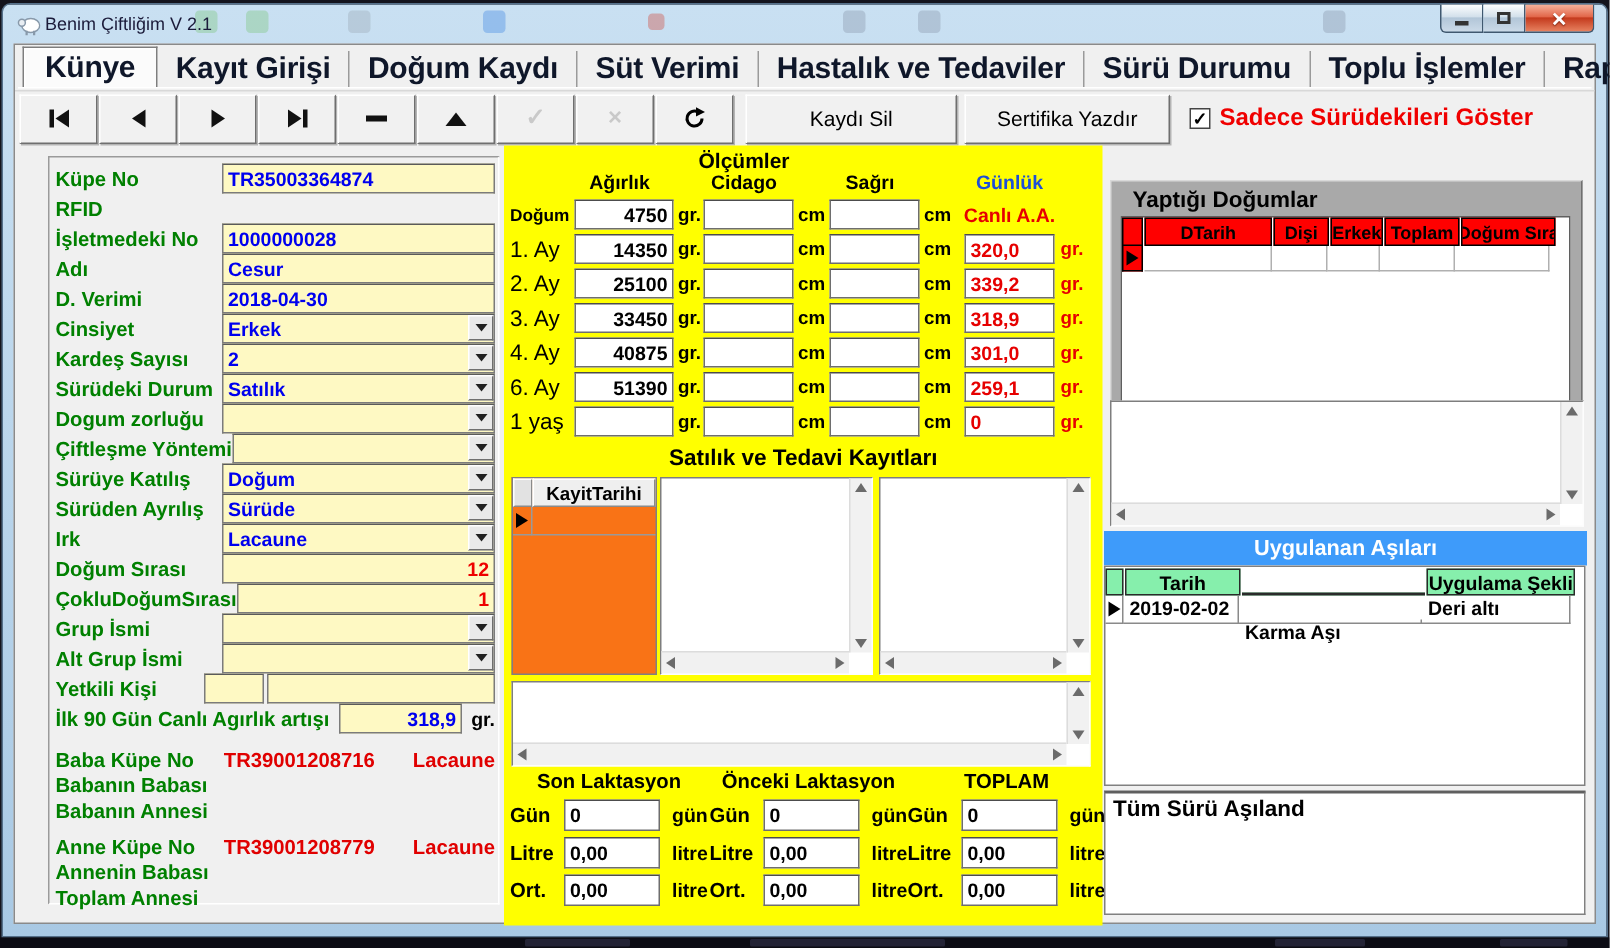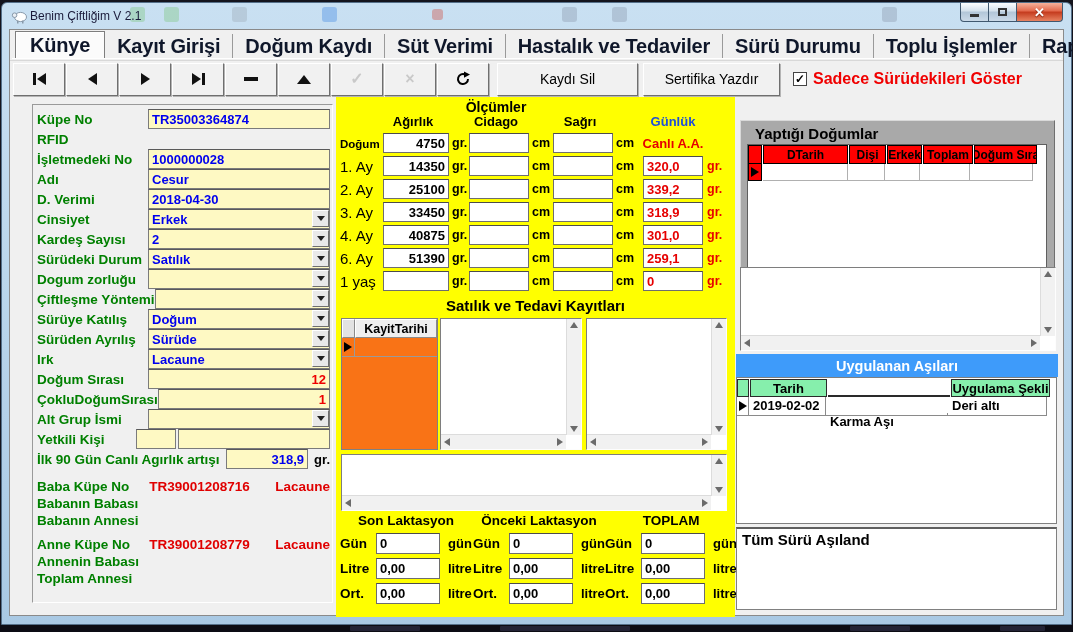--- a/index.html
+++ b/index.html
@@ -320,20 +320,26 @@
 
         <div class="frow">
             <span class="flabel">Doğum Sırası</span>
             <span class="fieldwrap"><input class="txt rednum" value="12" style=""></span>
           </div>
         <div class="frow">
             <span class="flabel">ÇokluDoğumSırası</span>
             <span class="fieldwrap"><input class="txt rednum" value="1" style=""></span>
           </div>
         <div class="frow">
+            <span class="flabel">Grup İsmi</span>
+            <span class="fieldwrap"><input class="txt" value="" style=""><span class="combo-arrow">
+                <span class="tri-d"></span>
+              </span></span>
+          </div>
+        <div class="frow">
             <span class="flabel">Alt Grup İsmi</span>
             <span class="fieldwrap"><input class="txt" value="" style=""><span class="combo-arrow">
                 <span class="tri-d"></span>
               </span></span>
           </div>
 
         <div class="frow">
           <span class="flabel">Yetkili Kişi</span>
           <input class="txt yk-small" value="" style="">
           <input class="txt yk-big" value="" style="">

